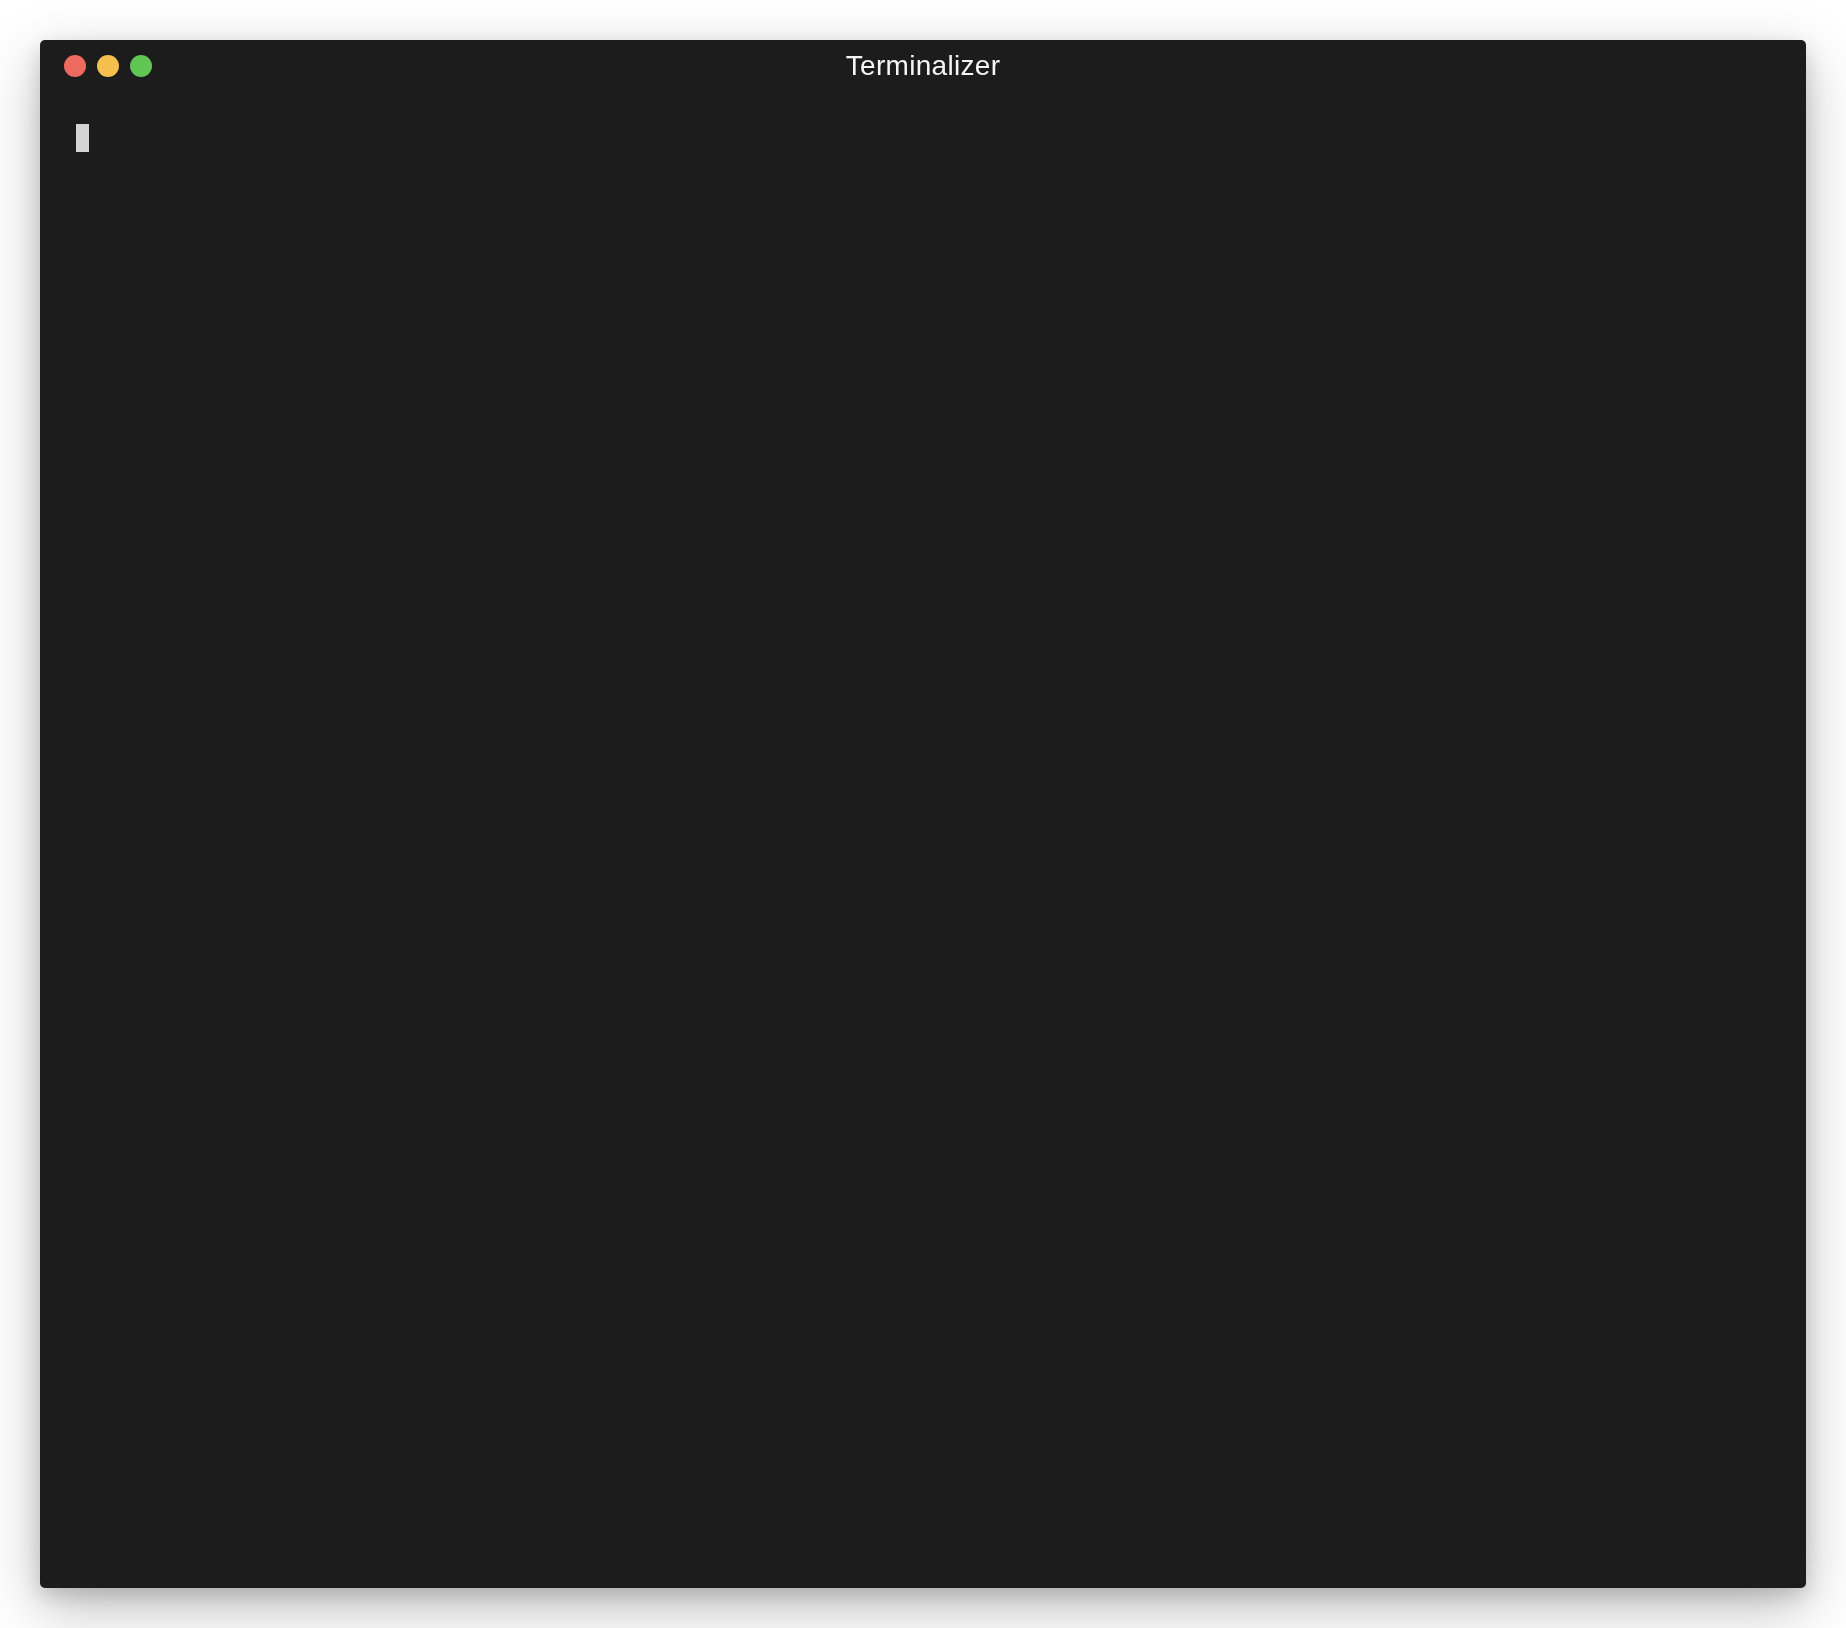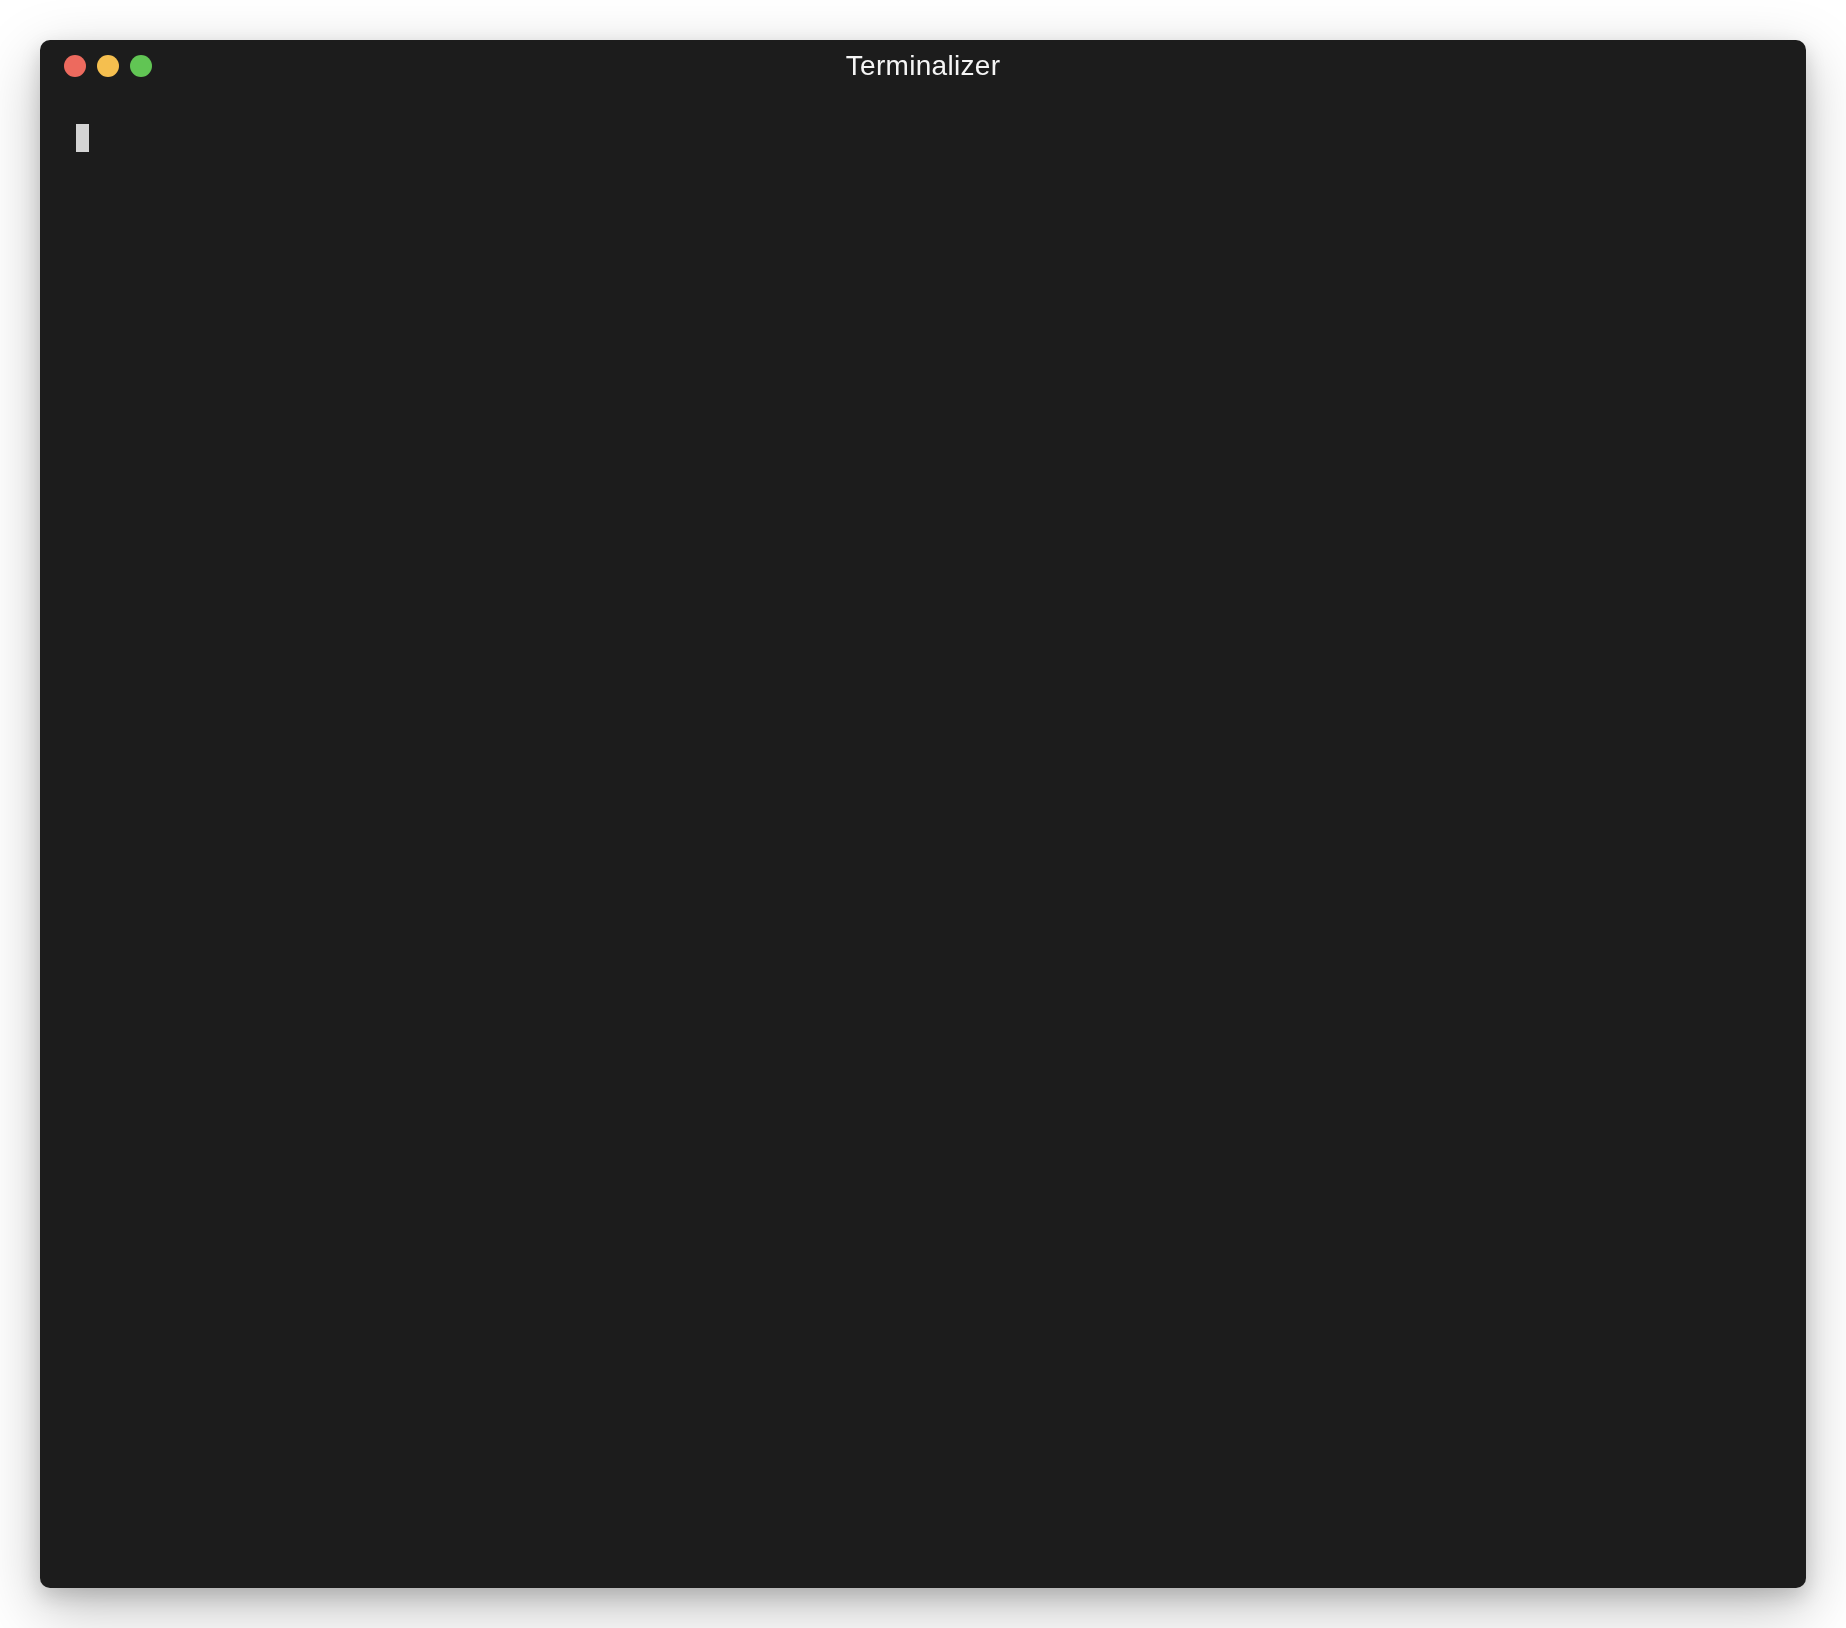--- a/index.html
+++ b/index.html
@@ -13,21 +13,21 @@
       height: 1628px;
       background: #ffffff;
       font-family: -apple-system, BlinkMacSystemFont, "Segoe UI", Helvetica, Arial, sans-serif;
       padding: 40px;
     }
     
     .terminal-window {
       width: 100%;
       height: 100%;
       background: #1c1c1c;
-      border-radius: 10px;
+      border-radius: 5px;
       box-shadow: 0 20px 60px rgba(0, 0, 0, 0.25), 0 8px 20px rgba(0, 0, 0, 0.15);
       display: flex;
       flex-direction: column;
       overflow: hidden;
     }
     
     .title-bar {
       height: 52px;
       display: flex;
       align-items: center;

